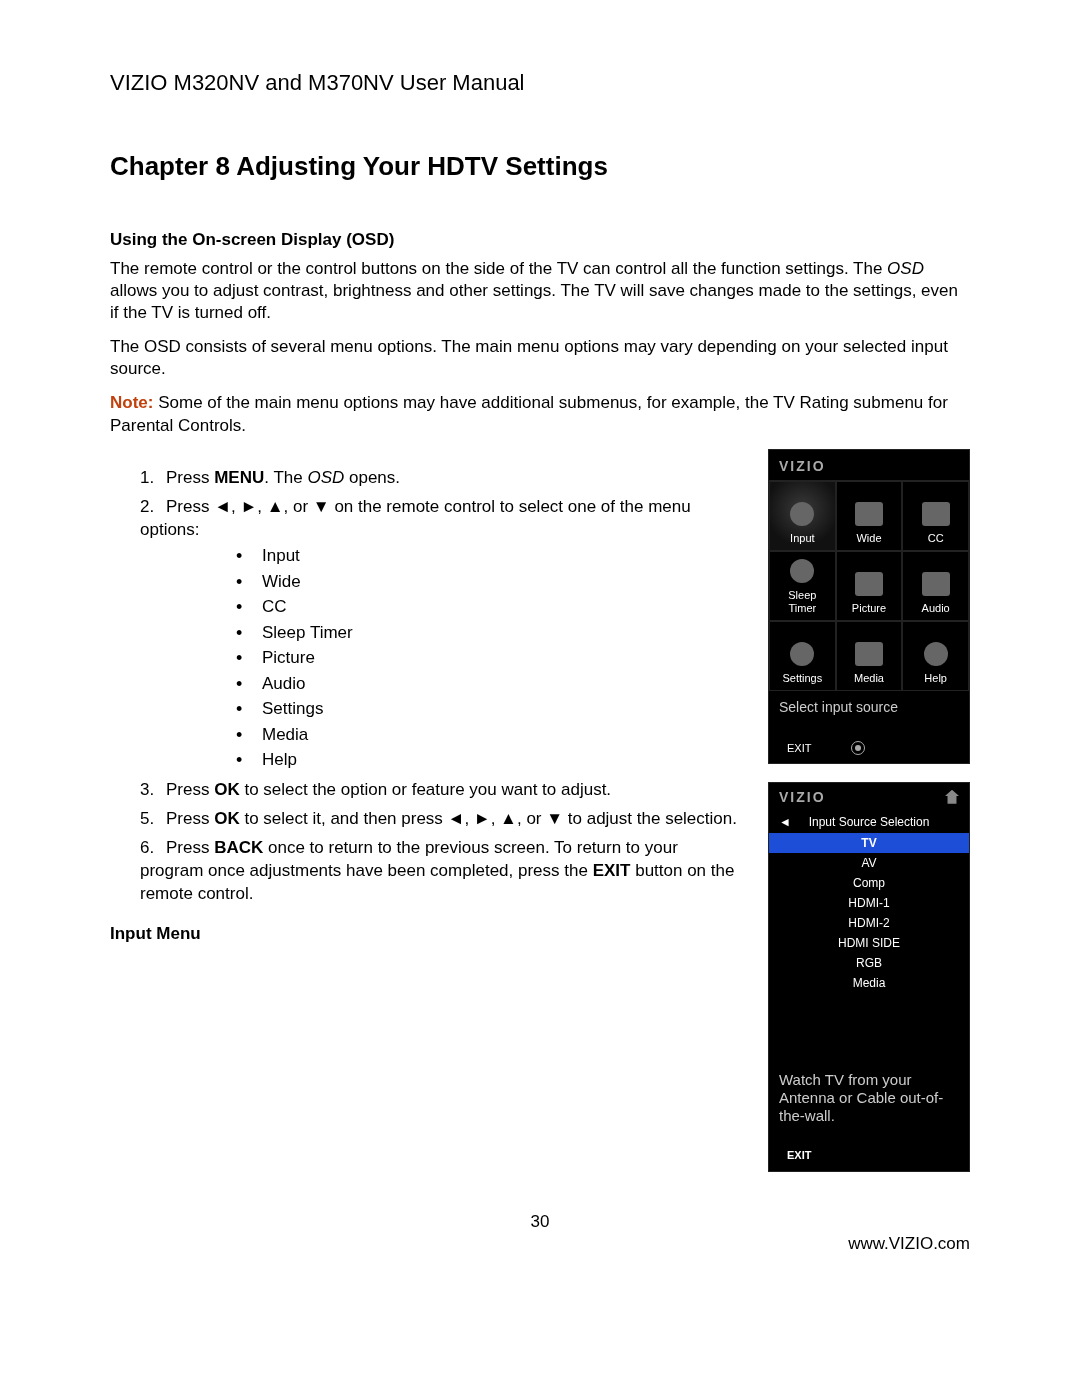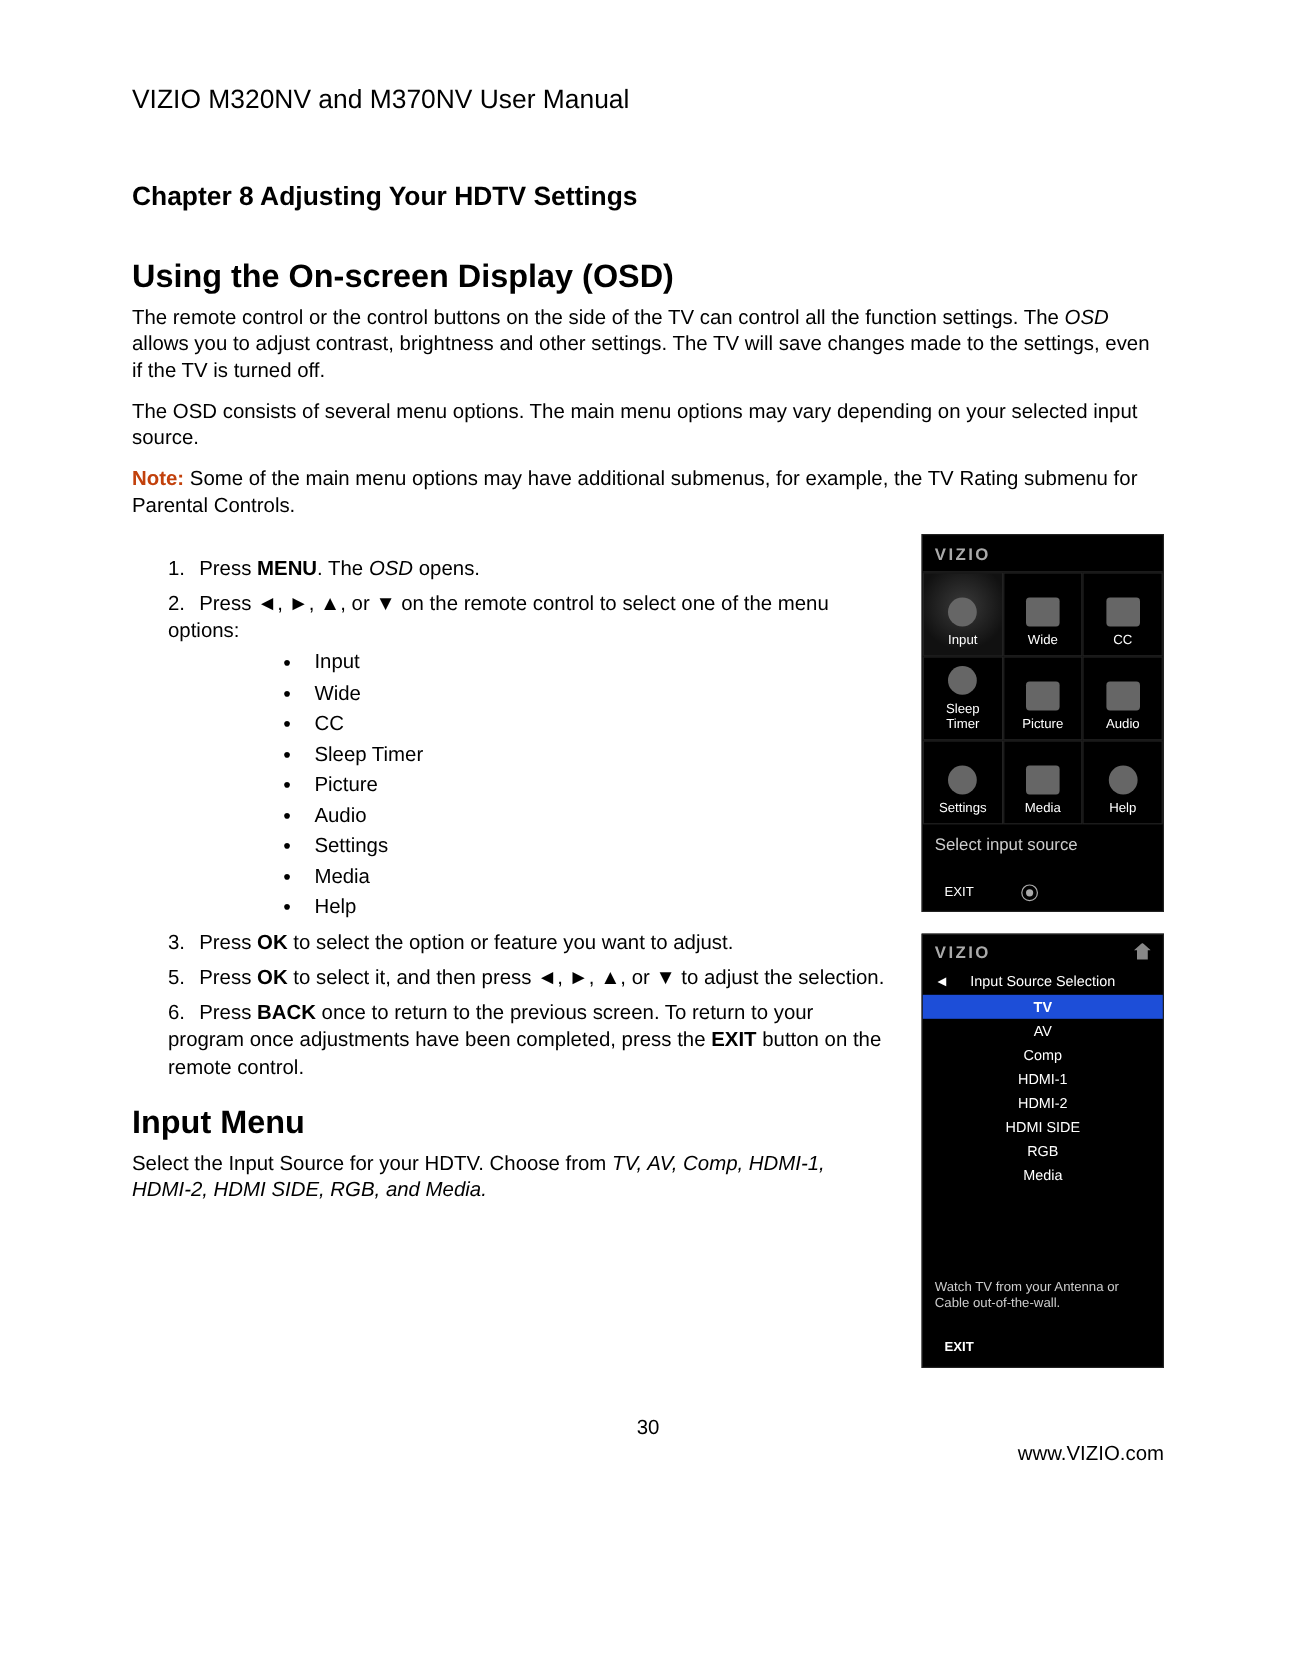--- a/index.html
+++ b/index.html
@@ -5,22 +5,22 @@
   * { margin: 0; padding: 0; box-sizing: border-box; }
   body {
     font-family: Arial, Helvetica, sans-serif;
     background: #fff;
     width: 1080px;
     min-height: 1397px;
     padding: 70px 110px 40px 110px;
     color: #000;
   }
   .header-line { font-size: 22px; margin-bottom: 55px; }
-  .chapter-title { font-size: 22px; font-weight: bold; margin-bottom: 38px; }
-  .section-title { font-size: 27px; font-weight: bold; margin-bottom: 8px; }
+  .chapter-title { font-size: 26px; font-weight: bold; margin-bottom: 48px; }
+  .section-title { font-size: 17px; font-weight: bold; margin-bottom: 8px; }
   .section-title.input { margin-top: 18px; }
   p { font-size: 17px; line-height: 1.3; margin-bottom: 12px; }
   .note-label { font-weight: bold; color: #c2410c; }
   .italic { font-style: italic; }
   .bold { font-weight: bold; }
   ol.main-list { list-style: none; font-size: 17px; margin: 18px 0 4px 30px; }
   ol.main-list > li { margin-bottom: 6px; line-height: 1.35; }
   ol.main-list > li .num { display: inline-block; width: 26px; }
   ul.bullets { list-style: none; margin: 2px 0 2px 96px; }
   ul.bullets li { font-size: 17px; line-height: 1.5; position: relative; padding-left: 26px; }
@@ -50,21 +50,21 @@
     width: 202px; background: #000; color: #fff; font-size: 12px; border: 1px solid #222;
   }
   .input-panel .topbar { display:flex; justify-content:space-between; align-items:center; padding:6px 10px; }
   .input-panel .topbar .logo { letter-spacing: 2px; color:#aaa; font-weight:bold; font-size:14px; }
   .input-panel .topbar .home { width:14px; height:14px; background:#888; clip-path: polygon(50% 0,100% 45%,82% 45%,82% 100%,18% 100%,18% 45%,0 45%); }
   .input-panel .subhead { text-align:center; padding:4px 0; font-size:12px; position:relative; }
   .input-panel .subhead .arrow-l { position:absolute; left:10px; top:4px; }
   .input-list { }
   .input-list .item { text-align:center; padding:3px 0; font-size:12px; }
   .input-list .item.sel { background:#1d4ed8; font-weight:bold; }
-  .input-desc { padding: 78px 10px 14px 10px; font-size: 11px; line-height:1.2; color:#ccc; }
+  .input-desc { padding: 78px 10px 14px 10px; font-size: 15px; line-height:1.2; color:#ccc; }
   .input-exit { padding:10px 0 10px 18px; font-size:11px; font-weight:bold; }
   .footer { text-align: center; font-size: 17px; margin-top: 40px; }
   .footer .pnum { margin-bottom: 2px; }
   .footer .url { font-weight: normal; text-align: right; }
 </style>
 </head>
 <body>
 
 <div class="header-line">VIZIO M320NV and M370NV User Manual</div>
 
@@ -98,23 +98,20 @@
           <li>Media</li>
           <li>Help</li>
         </ul>
       </li>
       <li><span class="num">3.</span><span>Press </span><span class="bold">OK</span><span> to select the option or feature you want to adjust.</span></li>
       <li><span class="num">5.</span><span>Press </span><span class="bold">OK</span><span> to select it, and then press ◄, ►, ▲, or ▼ to adjust the selection.</span></li>
       <li><span class="num">6.</span><span>Press </span><span class="bold">BACK</span><span> once to return to the previous screen. To return to your program once adjustments have been completed, press the </span><span class="bold">EXIT</span><span> button on the remote control.</span></li>
     </ol>
 
     <h2 class="section-title input">Input Menu</h2>
-    <p>
-      <span>Select the Input Source for your HDTV. Choose from </span><span class="italic">TV, AV, Comp, HDMI-1, HDMI-2, HDMI SIDE, RGB, and Media.</span>
-    </p>
   </div>
 
   <div class="right-col">
 
     <div class="osd-panel">
       <div class="osd-logo">VIZIO</div>
       <div class="osd-grid">
         <div class="osd-cell sel">
             <div class="osd-ico round"></div>
             <span>Input</span>

